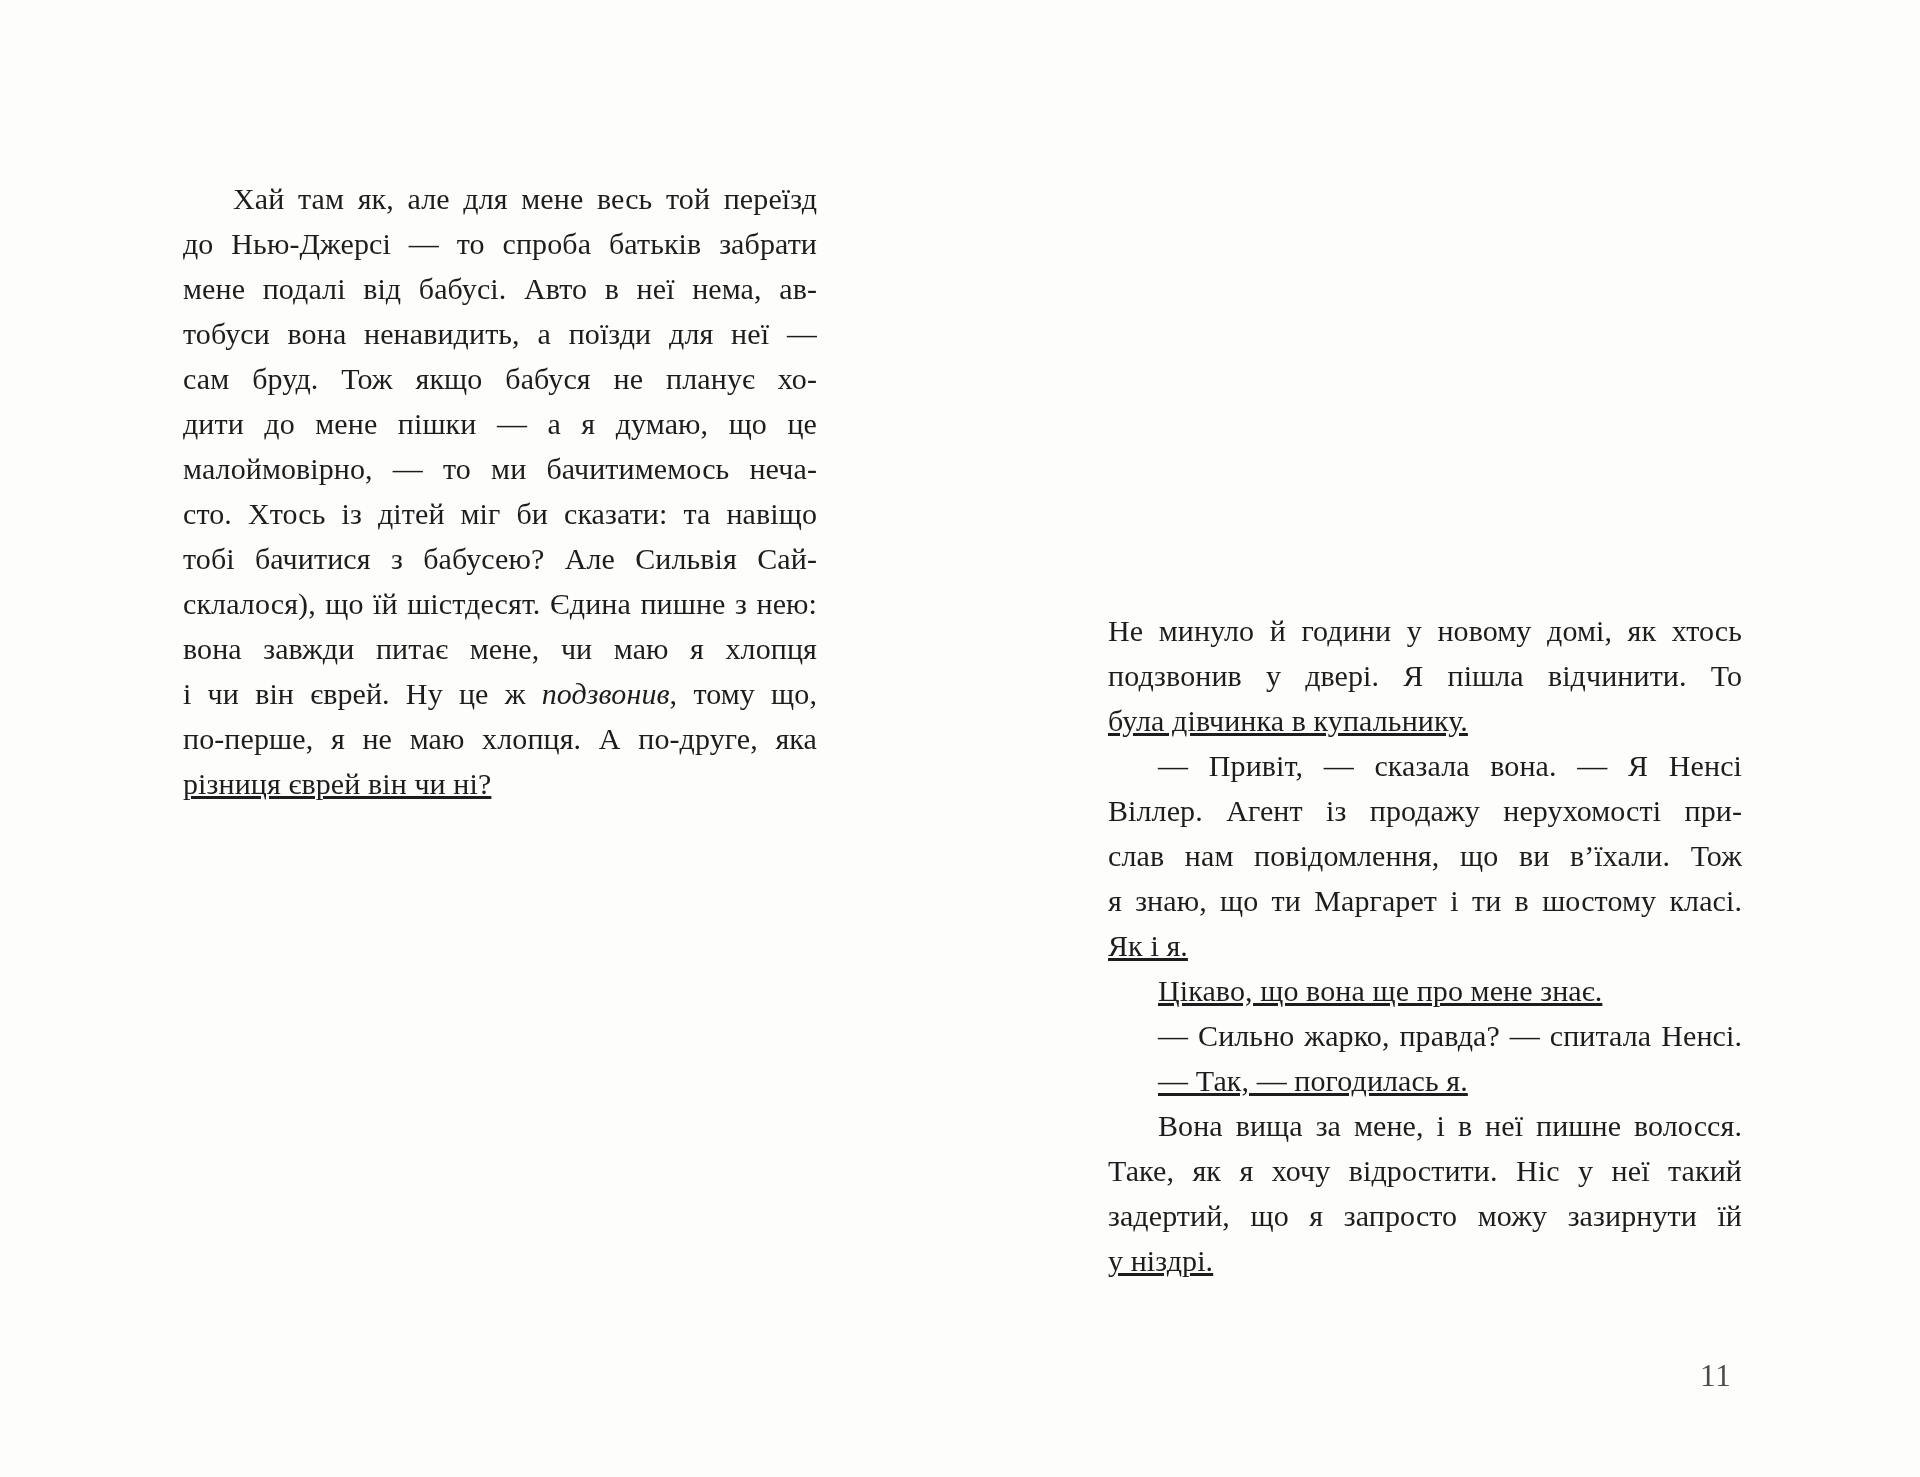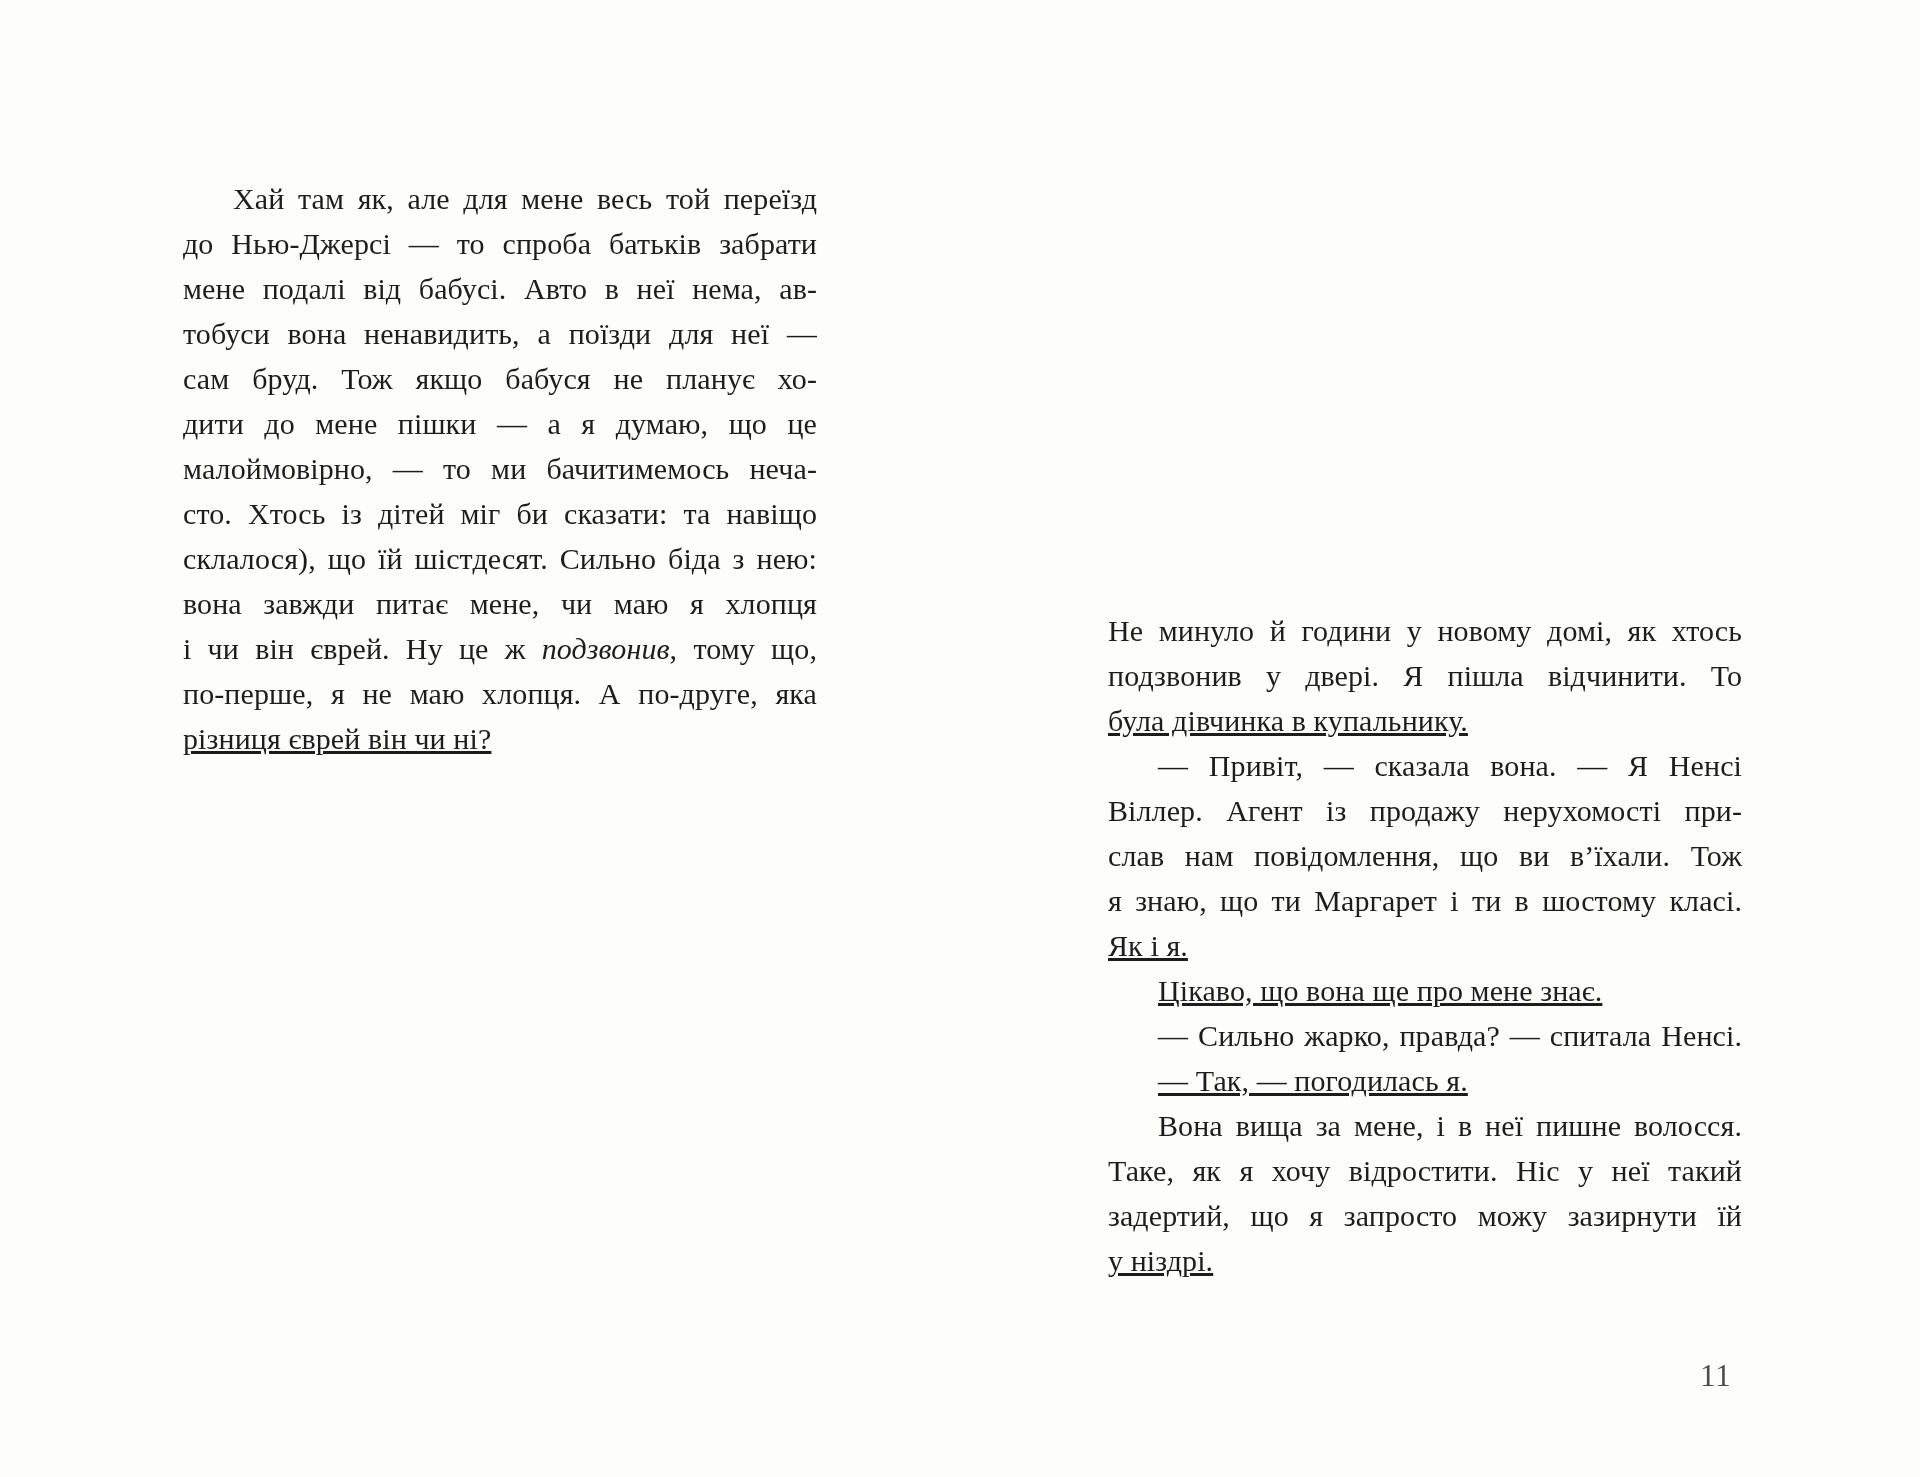--- a/index.html
+++ b/index.html
@@ -72,21 +72,22 @@
 <div class="page-half page-left">
   <div class="textblock left-block">
     <div class="line just ind">Хай там як, але для мене весь той переїзд</div>
     <div class="line just">до Нью-Джерсі — то спроба батьків забрати</div>
     <div class="line just">мене подалі від бабусі. Авто в неї нема, ав-</div>
     <div class="line just">тобуси вона ненавидить, а поїзди для неї —</div>
     <div class="line just">сам бруд. Тож якщо бабуся не планує хо-</div>
     <div class="line just">дити до мене пішки — а я думаю, що це</div>
     <div class="line just">малоймовірно, — то ми бачитимемось неча-</div>
     <div class="line just">сто. Хтось із дітей міг би сказати: та навіщо</div>
-    <div class="line just">склалося), що їй шістдесят. Сильно біда з нею:</div>
+    <div class="line just">тобі бачитися з бабусею? Але Сильвія Сай-</div>
+    <div class="line just">склалося), що їй шістдесят. Єдина пишне з нею:</div>
     <div class="line just">вона завжди питає мене, чи маю я хлопця</div>
     <div class="line just"><span>і чи він єврей. Ну це ж </span><span class="it">подзвонив</span><span>, тому що,</span></div>
     <div class="line just">по-перше, я не маю хлопця. А по-друге, яка</div>
     <div class="line end">різниця єврей він чи ні?</div>
   </div>
 </div>
 
 <div class="page-half page-right">
   
 </div>

